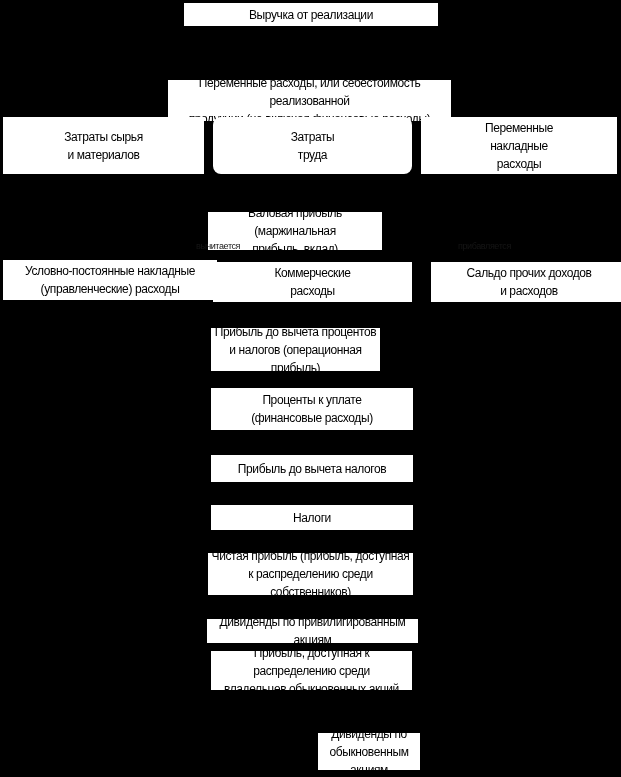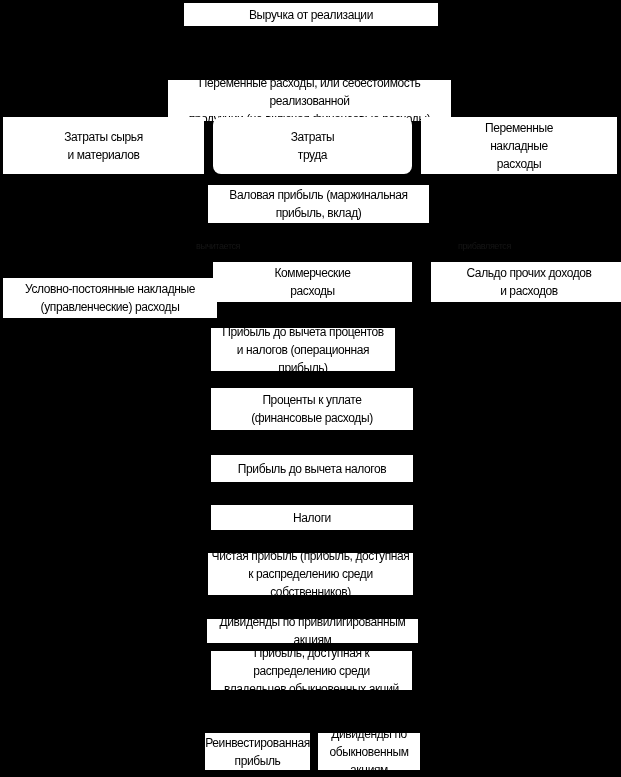--- a/index.html
+++ b/index.html
@@ -49,49 +49,47 @@
 продукции (не включая финансовые расходы)</div>
 
   <div class="box" style="left:3px;   top:117px; width:201px; height:57px;">Затраты сырья
 и материалов</div>
   <div class="box" style="left:213px; top:117px; width:199px; height:57px;border-radius:8px;">Затраты
 труда</div>
   <div class="box" style="left:421px; top:117px; width:196px; height:57px;">Переменные
 накладные
 расходы</div>
 
-  <div class="box" style="left:208px; top:185px; width:221px; height:38px;">Валовая прибыль (маржинальная
+  <div class="box" style="left:208px; top:212px; width:174px; height:38px;">Валовая прибыль (маржинальная
 прибыль, вклад)</div>
 
   <div class="ghost" style="left:196px; top:241px;">вычитается</div>
   <div class="ghost" style="left:458px; top:241px;">прибавляется</div>
 
-  <div class="box" style="left:3px;   top:278px; width:214px; height:40px;">Условно-постоянные накладные
+  <div class="box" style="left:3px;   top:260px; width:214px; height:40px;">Условно-постоянные накладные
 (управленческие) расходы</div>
   <div class="box" style="left:213px; top:262px; width:199px; height:40px;">Коммерческие
 расходы</div>
   <div class="box" style="left:421px; top:262px; width:196px; height:40px;margin-left:10px;">Сальдо прочих доходов
 и расходов</div>
 
-  <div class="box" style="left:211px; top:328px; width:184px; height:43px;">Прибыль до вычета процентов
+  <div class="box" style="left:211px; top:328px; width:169px; height:43px;">Прибыль до вычета процентов
 и налогов (операционная прибыль)</div>
 
   <div class="box" style="left:211px; top:388px; width:202px; height:42px;">Проценты к уплате
 (финансовые расходы)</div>
 
   <div class="box" style="left:211px; top:455px; width:202px; height:27px;">Прибыль до вычета налогов</div>
 
   <div class="box" style="left:211px; top:505px; width:202px; height:25px;">Налоги</div>
 
   <div class="box" style="left:208px; top:553px; width:205px; height:42px;">Чистая прибыль (прибыль, доступная
 к распределению среди собственников)</div>
 
   <div class="box" style="left:207px; top:619px; width:211px; height:24px;">Дивиденды по привилигированным акциям</div>
 
   <div class="box" style="left:211px; top:651px; width:201px; height:39px;">Прибыль, доступная к распределению среди
 владельцев обыкновенных акций</div>
 
-  <div class="box" style="left:205px; top:733px; width:105px; height:37px;">Реинвестированная
-прибыль</div>
   <div class="box" style="left:318px; top:733px; width:102px; height:37px;">Дивиденды по
 обыкновенным акциям</div>
 
 </div>
 
 </body></html>

